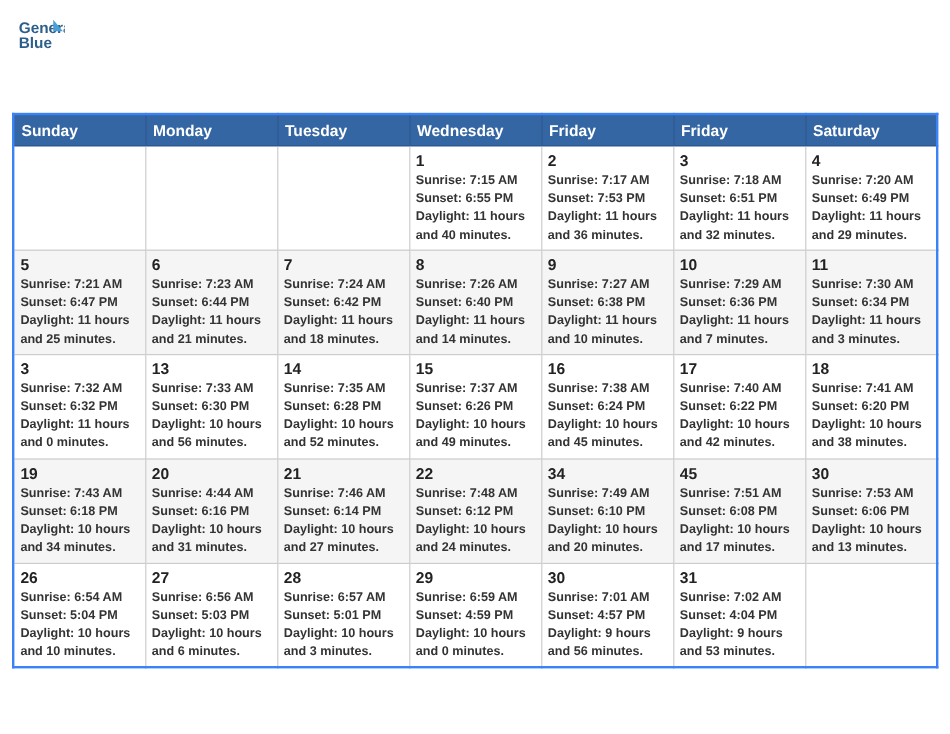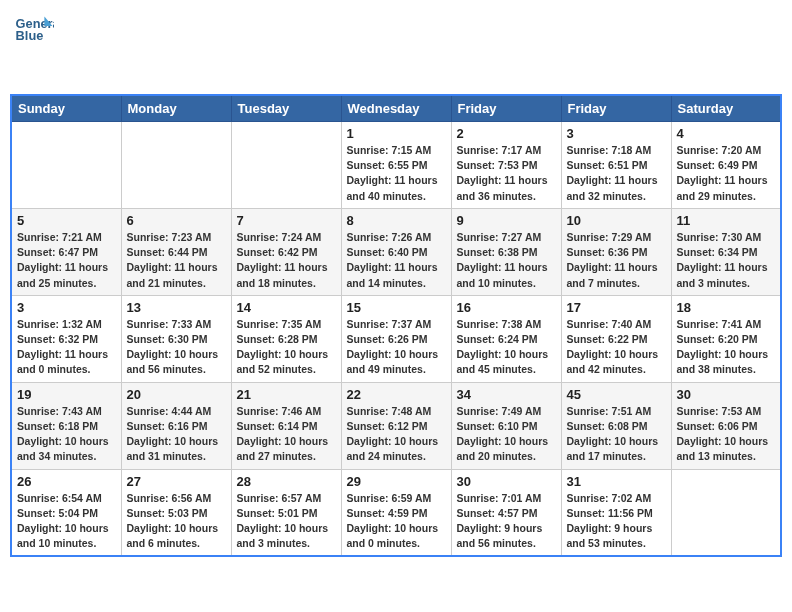--- a/index.html
+++ b/index.html
@@ -195,21 +195,21 @@
           <span class="day-number">11</span>
           <div class="day-info">Sunrise: 7:30 AM
 Sunset: 6:34 PM
 Daylight: 11 hours
 and 3 minutes.</div>
         </td>
       </tr>
       <tr>
         <td>
           <span class="day-number">3</span>
-          <div class="day-info">Sunrise: 1:32 AM
+          <div class="day-info">Sunrise: 7:32 AM
 Sunset: 6:32 PM
 Daylight: 11 hours
 and 0 minutes.</div>
         </td>
         <td>
           <span class="day-number">13</span>
           <div class="day-info">Sunrise: 7:33 AM
 Sunset: 6:30 PM
 Daylight: 10 hours
 and 56 minutes.</div>
@@ -333,20 +333,20 @@
         <td>
           <span class="day-number">30</span>
           <div class="day-info">Sunrise: 7:01 AM
 Sunset: 4:57 PM
 Daylight: 9 hours
 and 56 minutes.</div>
         </td>
         <td>
           <span class="day-number">31</span>
           <div class="day-info">Sunrise: 7:02 AM
-Sunset: 11:56 PM
+Sunset: 4:04 PM
 Daylight: 9 hours
 and 53 minutes.</div>
         </td>
         <td class="empty-cell"></td>
       </tr>
     </tbody>
 </table>
 
 </body></html>

